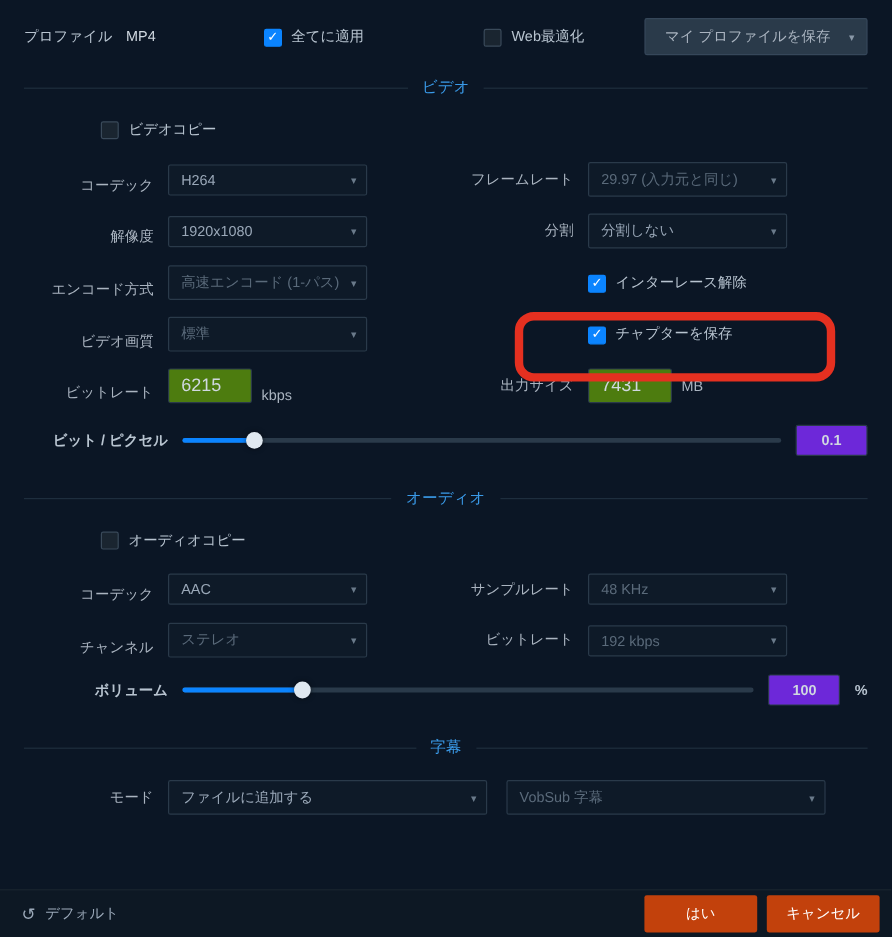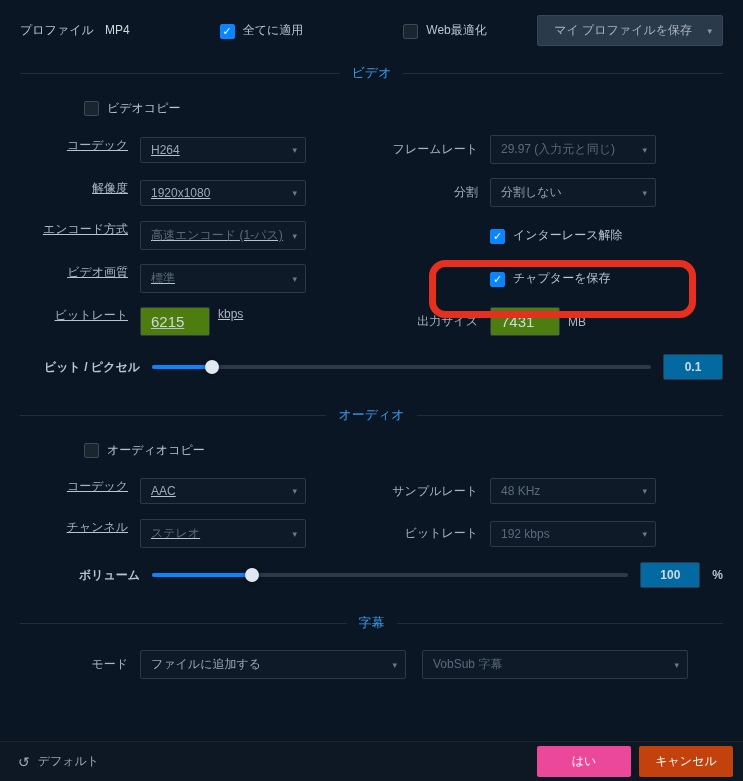--- a/index.html
+++ b/index.html
@@ -77,21 +77,21 @@
       margin-bottom: 18px;
       margin-left: 64px;
     }
 
     .row {
       display: flex;
       align-items: center;
       margin-bottom: 14px;
       min-height: 28px;
     }
-    .col-left { display: flex; align-items: flex-start; width: 350px; text-decoration: underline; }
+    .col-left { display: flex; align-items: flex-end; width: 350px; }
     .col-right { display: flex; align-items: center; flex: 1; }
     .field-label {
       width: 120px; text-align: right; padding-right: 12px;
       color: #aab4c0; font-size: 12px;
     }
     .select {
       flex: 1; max-width: 166px;
       background: #0e1a28; border: 1px solid #2a3a4a;
       color: #9aa8b8; padding: 5px 22px 5px 10px;
       position: relative; cursor: pointer;
@@ -122,21 +122,21 @@
     .slider-fill {
       position: absolute; left: 0; top: 0; bottom: 0;
       background: #0b84ff; border-radius: 2px;
     }
     .slider-thumb {
       position: absolute; top: 50%; transform: translate(-50%,-50%);
       width: 14px; height: 14px; background: #e0e8f0;
       border-radius: 50%; box-shadow: 0 0 4px rgba(0,0,0,0.5);
     }
     .slider-value {
-      width: 60px; background: #0369a1; border: 1px solid #2a3a4a;
+      width: 60px; background: #6d28d9; border: 1px solid #2a3a4a;
       color: #d0d8e0; padding: 5px 10px; text-align: center;
       border-radius: 2px;
     }
 
     .annotation {
       position: absolute; border: 7px solid #e53020;
       border-radius: 16px; pointer-events: none;
       left: 429px; top: 170px; width: 267px; height: 58px;
     }
 
@@ -150,21 +150,21 @@
       display: flex; align-items: center; gap: 8px;
       color: #9aa8b8; cursor: pointer; padding: 4px 8px;
     }
     .reset-icon { font-size: 14px; }
     .footer-spacer { flex: 1; }
     .btn {
       padding: 7px 0; margin-left: 8px; width: 94px;
       text-align: center; cursor: pointer; border-radius: 2px;
       color: #fff; font-size: 12px;
     }
-    .btn-primary { background: #ec4899; }
+    .btn-primary { background: #c2410c; }
     .btn-secondary { background: #c2410c; }
 
     .wide-select { max-width: 266px; }
   </style>
 </head>
 <body>
 
 <div class="header">
   <div>
     <span>プロファイル</span>

